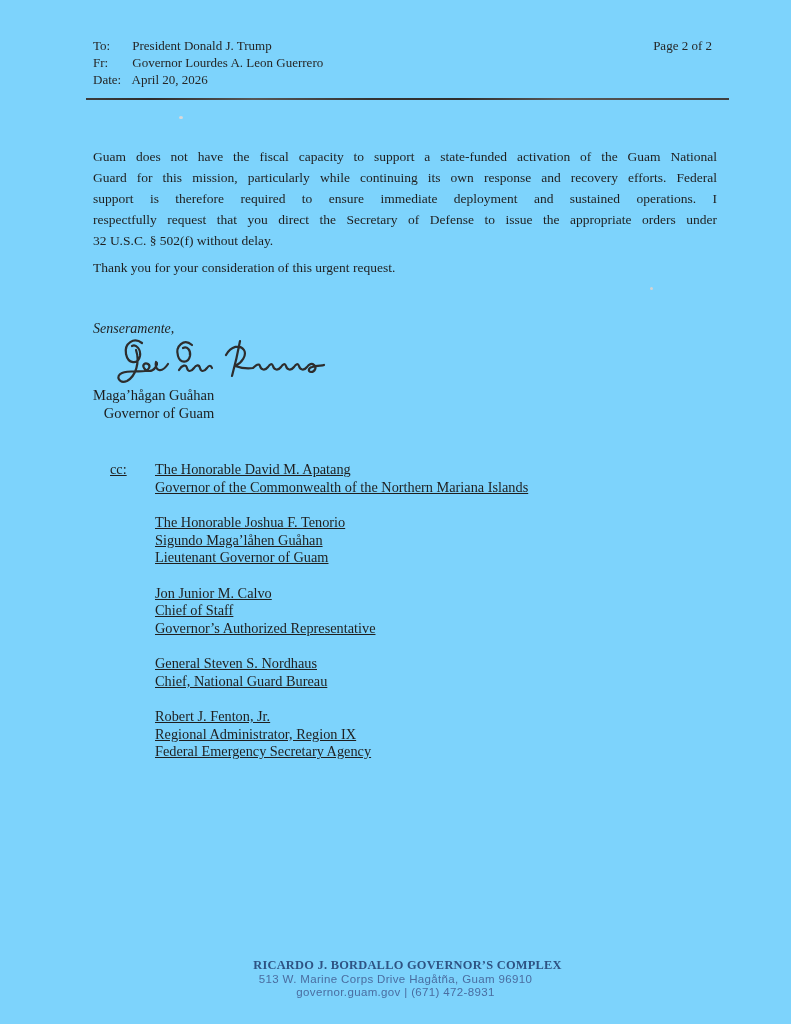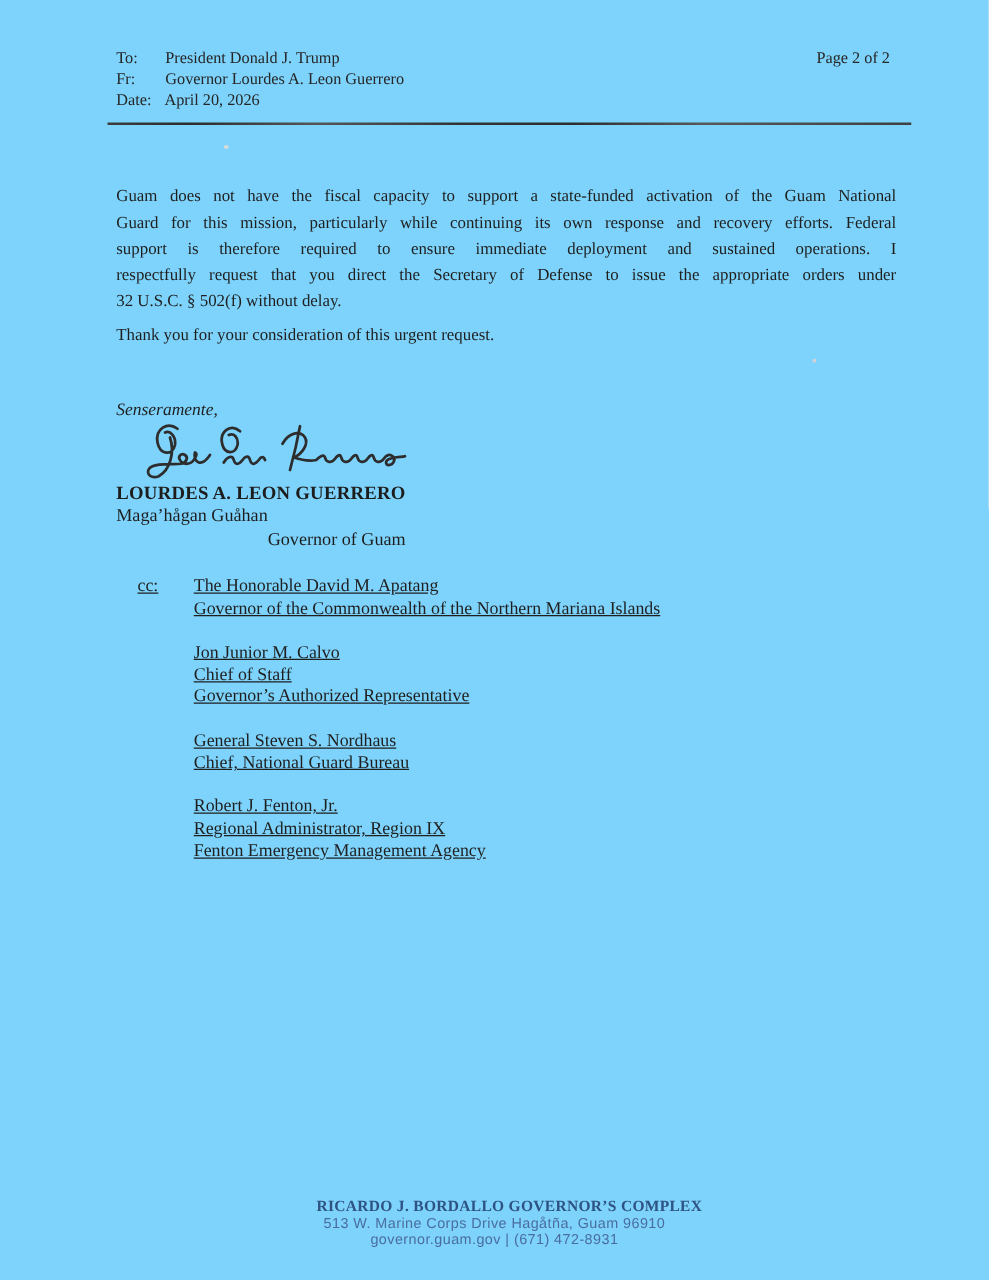--- a/index.html
+++ b/index.html
@@ -168,45 +168,49 @@
 
   <div class="valediction">Senseramente,</div>
 
   <svg class="signature-svg" width="232" height="54" viewBox="0 0 232 54" role="img" aria-label="Lou Leon Guerrero">
     <path d="M30 9 C22 3 12 9 14 20 C16 30 26 31 28 22 C29 15 24 10 20 12 M24 16 C28 28 24 42 15 47 C7 50 3 42 10 39 C17 36 26 38 33 37 C37 36 39 32 36 30 C33 28 30 31 32 34 C34 38 40 38 43 34 C45 31 46 29 44 28 C43 31 44 35 47 36 C51 37 54 33 56 30"></path>
     <path d="M80 11 C72 4 63 12 66 22 C68 29 76 30 78 22 C79 16 75 12 71 14 M67 36 C70 31 74 30 75 34 C76 38 79 38 82 34 C84 31 87 30 88 34 C89 38 92 38 95 34 C97 31 99 31 100 34"></path>
     <path d="M128 7 C126 18 123 31 120 42 M114 21 C119 12 128 10 132 16 C135 21 130 29 123 32 C129 34 136 35 141 34 C144 31 147 29 148 32 C149 36 153 37 156 33 C158 30 160 29 161 32 C162 36 166 37 169 33 C171 30 173 29 174 32 C175 36 179 37 182 33 C184 30 186 29 187 32 C188 36 192 37 195 33 C197 30 200 29 202 31 C205 33 203 38 199 38 C196 38 196 34 200 33 C205 31 210 32 212 31"></path>
   </svg>
 
   <div class="signer-block">
-    <div class="signer-name">LOURDES A. LEON GUERRERO</div>
     <div class="signer-title-ch">Maga’hågan Guåhan</div>
     <div class="signer-title-en">Governor of Guam</div>
   </div>
 
   <div class="cc-block">
     <div class="cc-label">cc:</div>
     <div class="cc-entries">
       <div class="cc-entry">
         <div>The Honorable David M. Apatang</div>
         <div>Governor of the Commonwealth of the Northern Mariana Islands</div>
       </div>
       <div class="cc-entry">
+        <div>The Honorable Joshua F. Tenorio</div>
+        <div>Sigundo Maga’låhen Guåhan</div>
+        <div>Lieutenant Governor of Guam</div>
+      </div>
+      <div class="cc-entry">
         <div>Jon Junior M. Calvo</div>
         <div>Chief of Staff</div>
         <div>Governor’s Authorized Representative</div>
       </div>
       <div class="cc-entry">
         <div>General Steven S. Nordhaus</div>
         <div>Chief, National Guard Bureau</div>
       </div>
       <div class="cc-entry">
         <div>Robert J. Fenton, Jr.</div>
         <div>Regional Administrator, Region IX</div>
-        <div>Fenton Emergency Management Agency</div>
+        <div>Federal Emergency Secretary Agency</div>
       </div>
     </div>
   </div>
 
   <div class="footer">
     <div class="footer-title">RICARDO J. BORDALLO GOVERNOR’S COMPLEX</div>
     <div class="footer-address">513 W. Marine Corps Drive Hagåtña, Guam 96910</div>
     <div class="footer-contact">governor.guam.gov  |  (671) 472-8931</div>
   </div>
 

